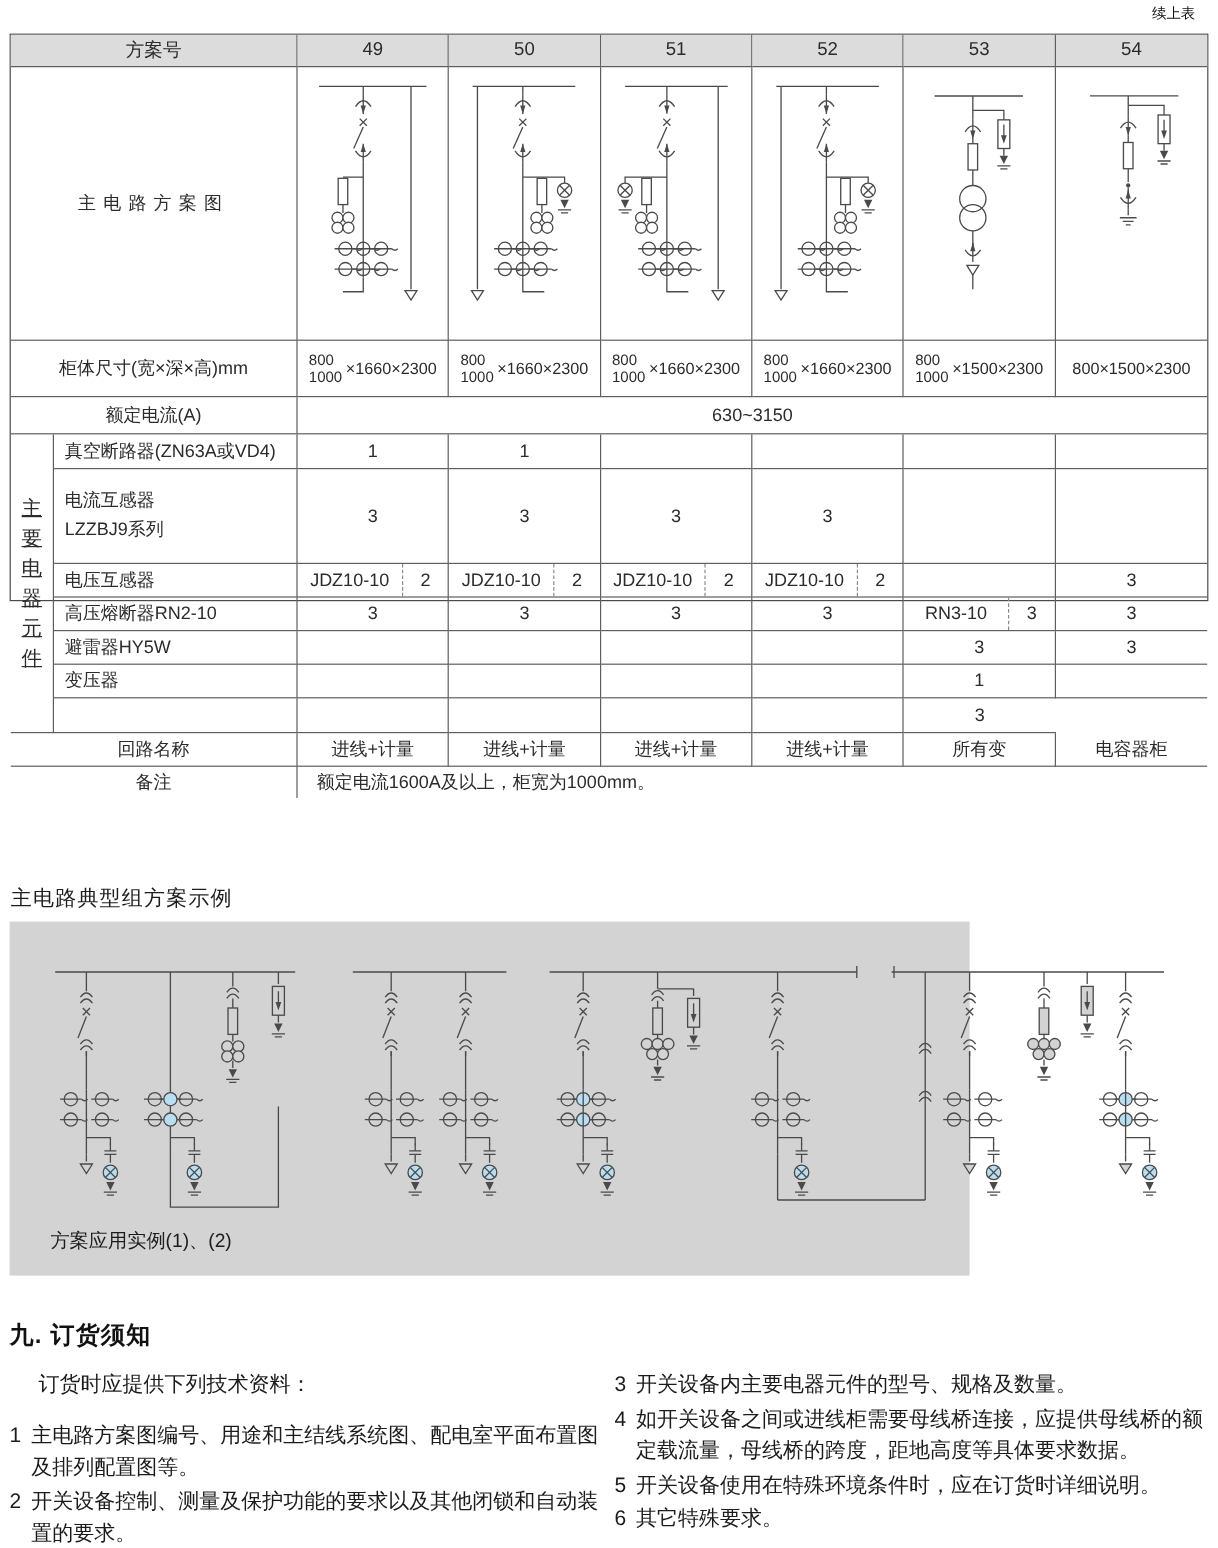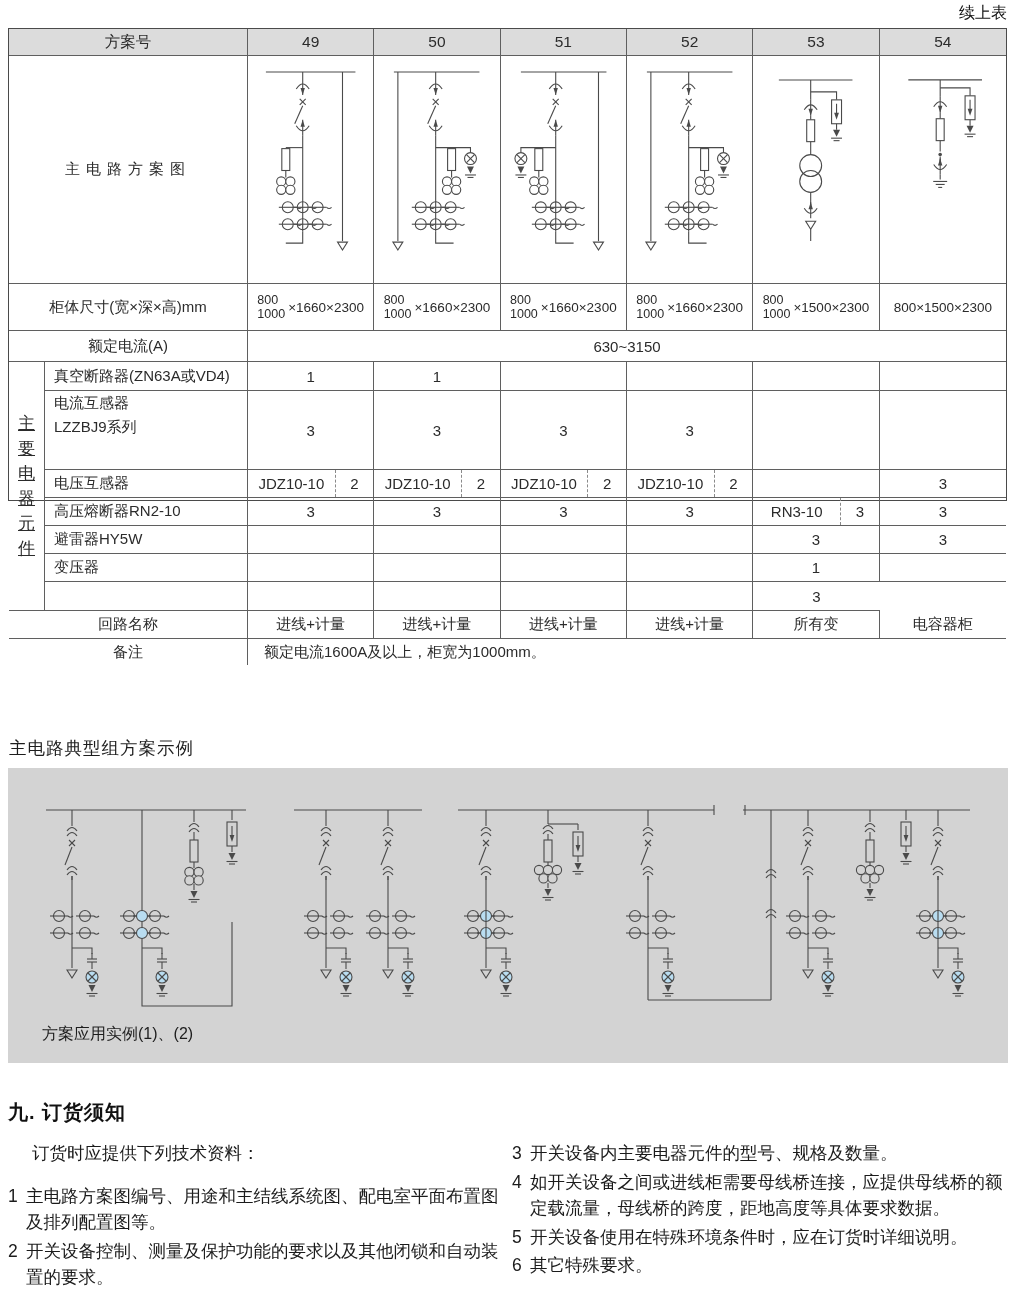--- a/index.html
+++ b/index.html
@@ -1,45 +1,45 @@
 <!DOCTYPE html>
 <html><head>
 <meta charset="utf-8">
 <style>
   html,body{margin:0;padding:0;background:#fff;}
   .page{position:relative;width:1015px;height:1290px;background:#fff;overflow:hidden;
         font-family:"Liberation Sans","DejaVu Sans",sans-serif;color:#222;}
-  .cont-note{position:absolute;top:3px;right:8px;font-size:16px;color:#111;}
+  .cont-note{position:absolute;top:3px;right:19px;font-size:12px;color:#111;}
 
   
   .tbl{position:absolute;left:8px;top:28px;width:999px;height:473px;
        display:grid;box-sizing:border-box;border:1.5px solid #4a4a4a;
        grid-template-columns:36px 203px repeat(6,1fr);
        grid-template-rows:27px 228px 47px 31px 29px 79px 28px 28px 28px 28px 29px 28px 26px;}
   .c{border-right:1px solid #5f5f5f;border-bottom:1px solid #5f5f5f;
      display:flex;align-items:center;justify-content:center;
      font-size:15px;color:#2b2b2b;box-sizing:border-box;overflow:hidden;}
   .nr{border-right:none}.nb{border-bottom:none}
   .hd{background:#dcdcdc;font-size:15.5px;}
   .labL{justify-content:flex-start;padding-left:9px;text-align:left;}
-  .lab2line{flex-direction:column;align-items:flex-start;line-height:1.6;}
+  .lab2line{flex-direction:column;align-items:flex-start;justify-content:center;line-height:1.6;}
   .vlabel span{display:block;width:17px;word-break:break-all;line-height:25px;text-align:right;font-size:17px;text-decoration:underline;}
   .dimcell{font-size:13.5px;gap:3px;}
   .frac{display:inline-flex;flex-direction:column;font-size:12.5px;line-height:1.15;text-align:left;}
   .split{padding:0;}
   .split .m{flex:1 1 auto;display:flex;align-items:center;justify-content:center;height:100%;}
   .split .q{flex:0 0 30%;display:flex;align-items:center;justify-content:center;height:100%;
             border-left:1px dashed #8a8a8a;}
   .remarkv{justify-content:flex-start;padding-left:16px;}
   .diagcell{padding:0;}
   svg.diag{display:block;stroke:#4a4a4a;stroke-width:1.1;fill:none;color:#4a4a4a;}
 
   
   .ex-head{position:absolute;left:9px;top:736px;font-size:17.5px;color:#1d1d1d;letter-spacing:1px;}
-  .panel{position:absolute;left:8px;top:768px;width:1000px;height:295px;background:#d3d3d3;}
+  .panel{position:absolute;left:8px;top:768px;width:800px;height:295px;background:#d3d3d3;}
   .panel-caption{position:absolute;left:34px;top:256px;font-size:16px;color:#1d1d1d;}
 
   
   .ord-head{position:absolute;left:8px;top:1099px;font-size:20px;font-weight:bold;color:#111;letter-spacing:1px;}
   .ord-col{position:absolute;top:1140px;font-size:17.5px;line-height:1.52;color:#1b1b1b;}
   .ord-left{left:8px;width:500px;}
   .ord-right{left:512px;width:503px;}
   .ord-intro{padding-left:24px;margin-bottom:16px;}
   .ord-item{display:flex;gap:7px;margin-bottom:2px;}
   .ord-num{flex:0 0 11px;}

